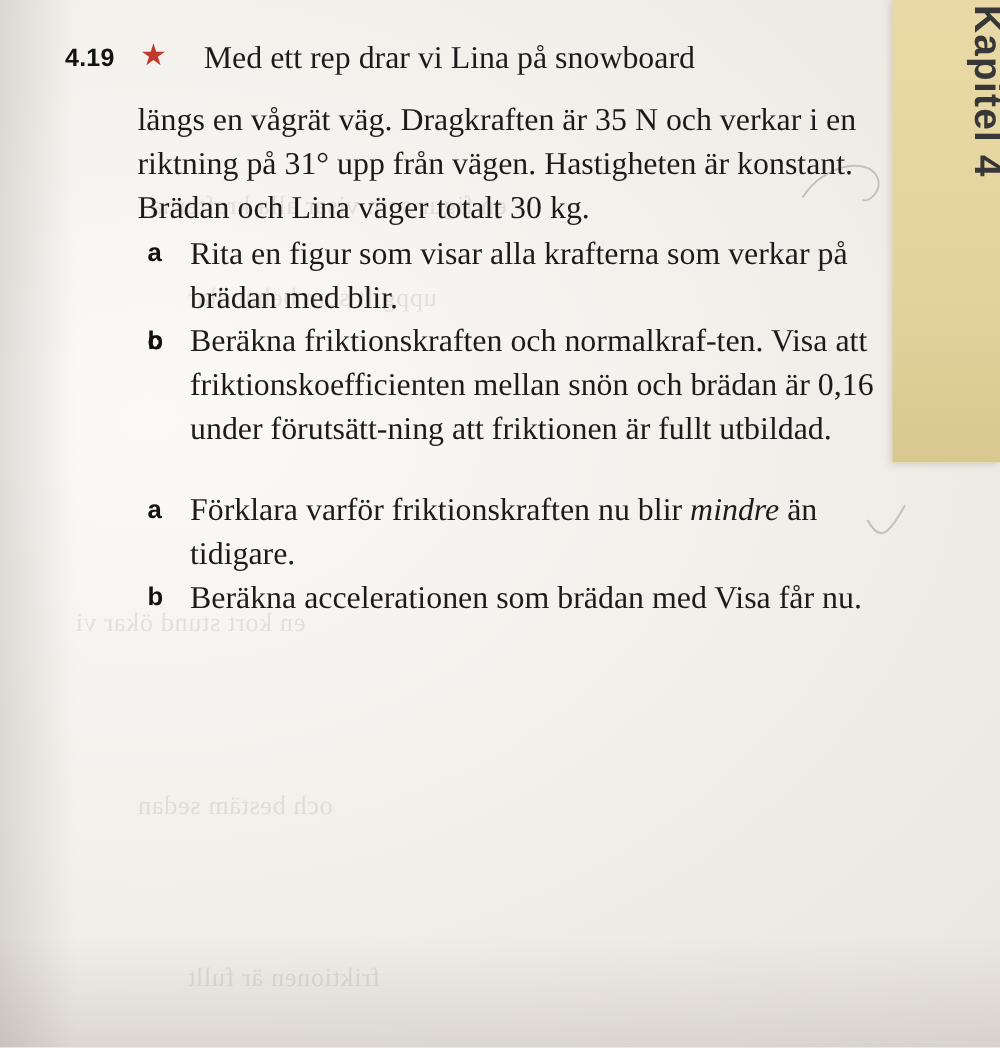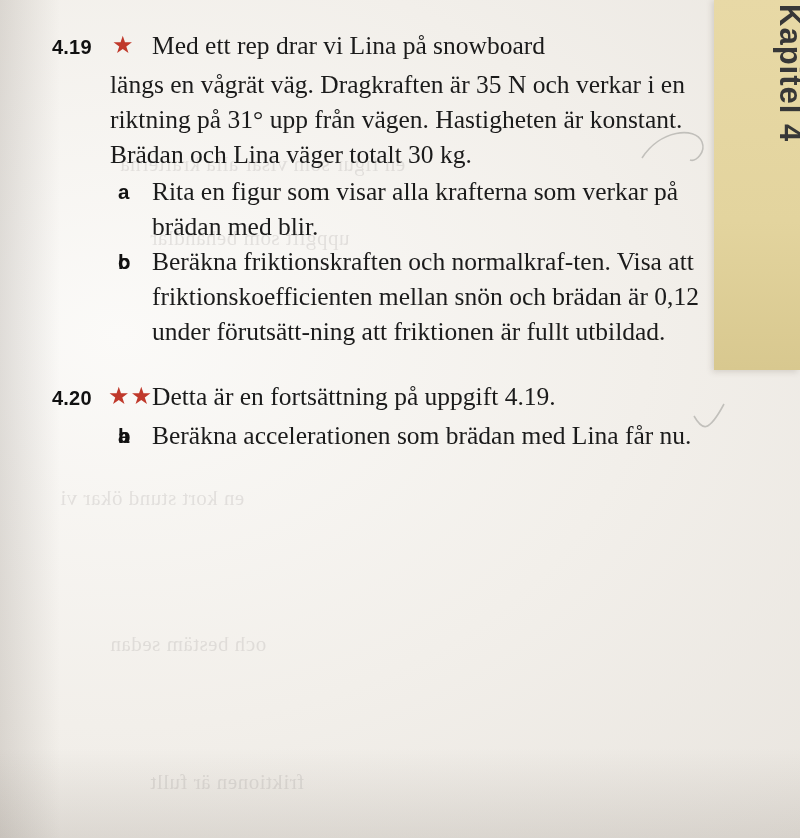--- a/index.html
+++ b/index.html
@@ -111,21 +111,21 @@
     top: 1px;
     color: #c0392b;
     font-size: 24px;
     letter-spacing: 1px;
     line-height: 32px;
   }
   .stars-1 { left: 72px; }
   .stars-2 { left: 68px; }
 
   .ptext {
-    margin: 4px;
+    margin: 15px;
     text-indent: 0;
   }
   .ex-head .ptext {
     text-indent: 0;
   }
   .cont {
     margin: 0;
     padding-left: 70px;
   }
 
@@ -201,36 +201,32 @@
       <ul class="subs">
         <li class="sub">
           <span class="lbl">a</span>
           <span class="sub-cont">Rita en figur som visar alla krafterna som verkar på brädan med blir.</span>
         </li>
         <li class="sub">
           <span class="lbl">b</span>
         </li>
         <li class="sub">
           <span class="lbl">c</span>
-          <span class="sub-cont">Beräkna friktionskraften och normalkraf-ten. Visa att friktionskoefficienten mellan snön och brädan är 0,12 under förutsätt-ning att friktionen är fullt utbildad.</span>
+          <span class="sub-cont">Beräkna friktionskraften och normalkraf-ten. Visa att friktionskoefficienten mellan snön och brädan är 0,16 under förutsätt-ning att friktionen är fullt utbildad.</span>
         </li>
       </ul>
     </div>
 
     <div class="exercise ex-420">
-      <div class="ex-head">
-        <span class="ex-num">4.20</span>
-        <span class="stars stars-2">★★</span>
-        <p class="ptext">Detta är en fortsättning på uppgift 4.19.</p>
-      </div>
       <ul class="subs">
         <li class="sub">
           <span class="lbl">a</span>
+          <span class="sub-cont"><span>Förklara varför friktionskraften nu blir </span><em class="it">mindre</em><span> än tidigare.</span></span>
         </li>
         <li class="sub">
           <span class="lbl">b</span>
-          <span class="sub-cont">Beräkna accelerationen som brädan med Lina får nu.</span>
+          <span class="sub-cont">Beräkna accelerationen som brädan med Visa får nu.</span>
         </li>
       </ul>
     </div>
 
   </div>
 </div>
 
 </body></html>

